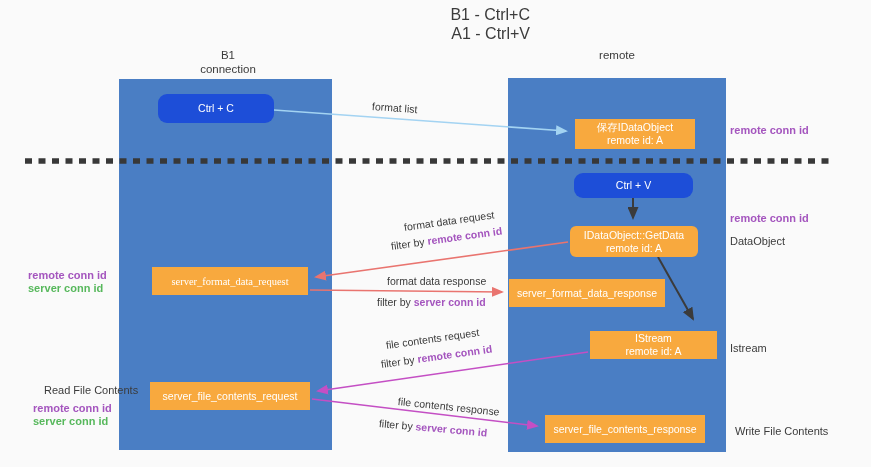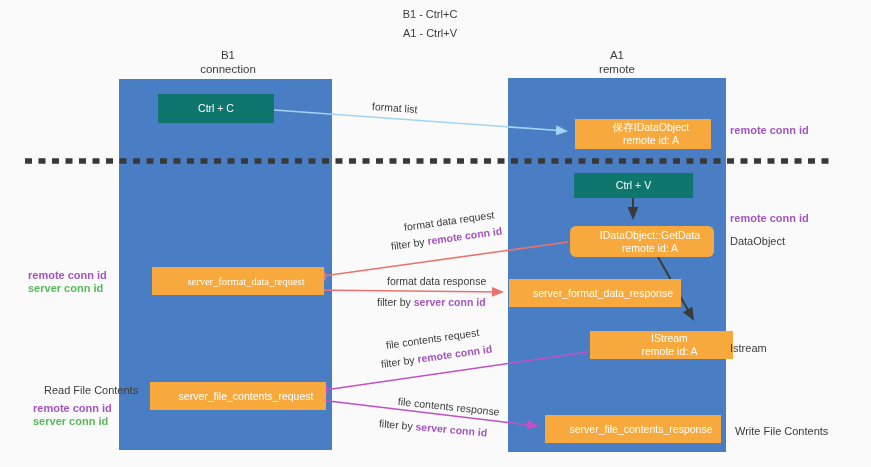--- a/index.html
+++ b/index.html
@@ -1,27 +1,27 @@
 <!DOCTYPE html>
 <html><head>
 <meta charset="utf-8">
 <style>
   html,body{margin:0;padding:0;}
   body{background:#fafafa;font-family:"Liberation Sans",sans-serif;}
   .canvas{position:relative;width:871px;height:467px;background:#fafafa;overflow:hidden;}
   .abs{position:absolute;}
-  .title{left:330px;top:5px;width:200px;text-align:center;font-size:11px;line-height:19px;color:#3b3b3b;}
+  .title{left:330px;top:5px;width:200px;text-align:right;font-size:16px;line-height:19px;color:#3b3b3b;}
   .lane-header{width:140px;text-align:center;font-size:11.5px;line-height:14px;color:#3b3b3b;}
   .lane{background:#4a7ec4;}
   .lane-left{left:119px;top:79px;width:213px;height:371px;}
   .lane-right{left:508px;top:78px;width:218px;height:374px;}
   .box{display:flex;flex-direction:column;align-items:center;justify-content:center;
        color:#ffffff;font-size:10.5px;line-height:13px;text-align:center;}
-  .box-green{background:#0f766e;}
-  .box-orange{background:#f8a93e;padding-left:16px;}
+  .box-green{background:#1d4ed8;border-radius:9px;}
+  .box-orange{background:#f8a93e;}
   .flow-label{font-size:10.5px;color:#3b3b3b;white-space:nowrap;transform-origin:left center;}
   .ann{font-size:11px;white-space:nowrap;}
   .txt-purple{color:#a455be;font-weight:bold;}
   .txt-green{color:#57b85c;font-weight:bold;}
   .txt-dark{color:#3b3b3b;}
   svg.overlay{position:absolute;left:0;top:0;width:871px;height:467px;pointer-events:none;}
 </style>
 </head>
 <body>
 
@@ -30,21 +30,20 @@
   <div class="abs title">
     <div>B1 - Ctrl+C</div>
     <div>A1 - Ctrl+V</div>
   </div>
 
   <div class="abs lane-header" style="left:158px;top:48px;">
     <div>B1</div>
     <div>connection</div>
   </div>
   <div class="abs lane-header" style="left:547px;top:48px;">
-    <div>A1</div>
     <div>remote</div>
   </div>
 
   <div class="abs lane lane-left"></div>
   <div class="abs lane lane-right"></div>
 
   <svg class="overlay">
     <defs>
       <marker id="m-blue" markerUnits="userSpaceOnUse" markerWidth="12" markerHeight="10" refX="10" refY="5" orient="auto">
         <path d="M0,0 L12,5 L0,10 Z" fill="#a3d3f2"></path>

